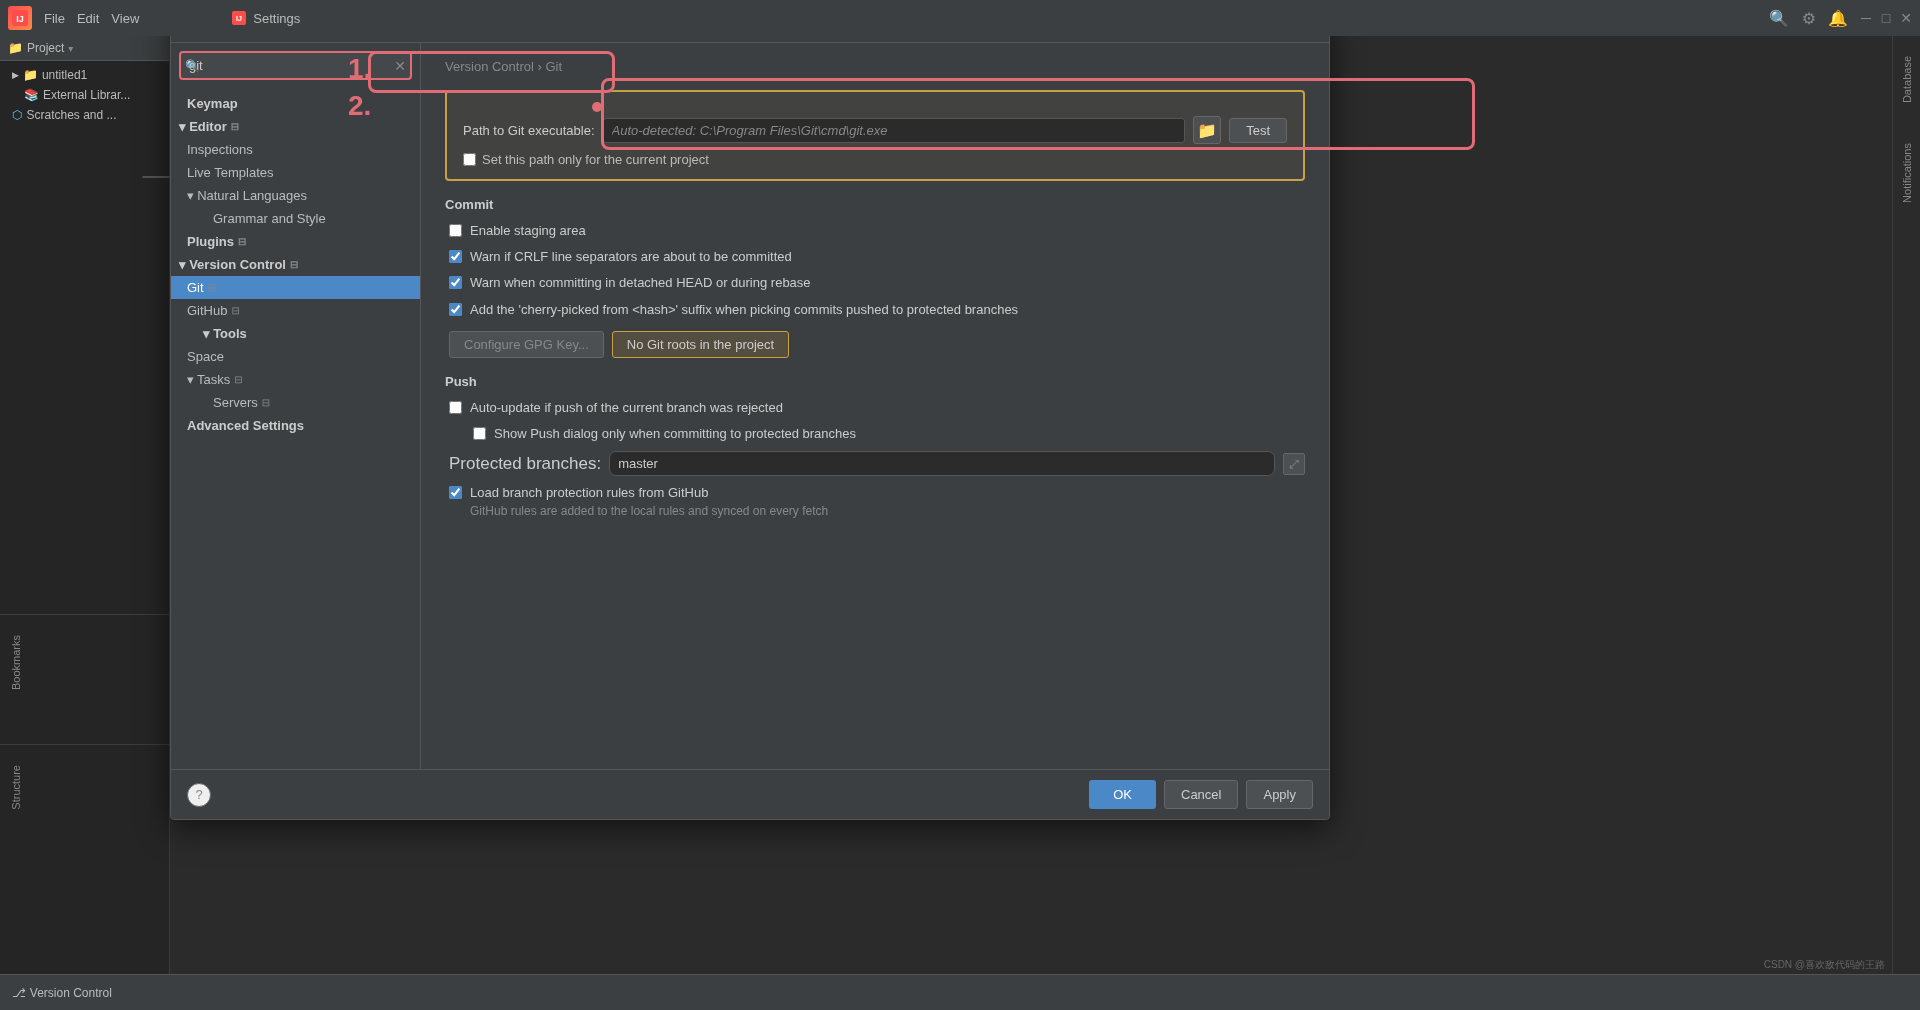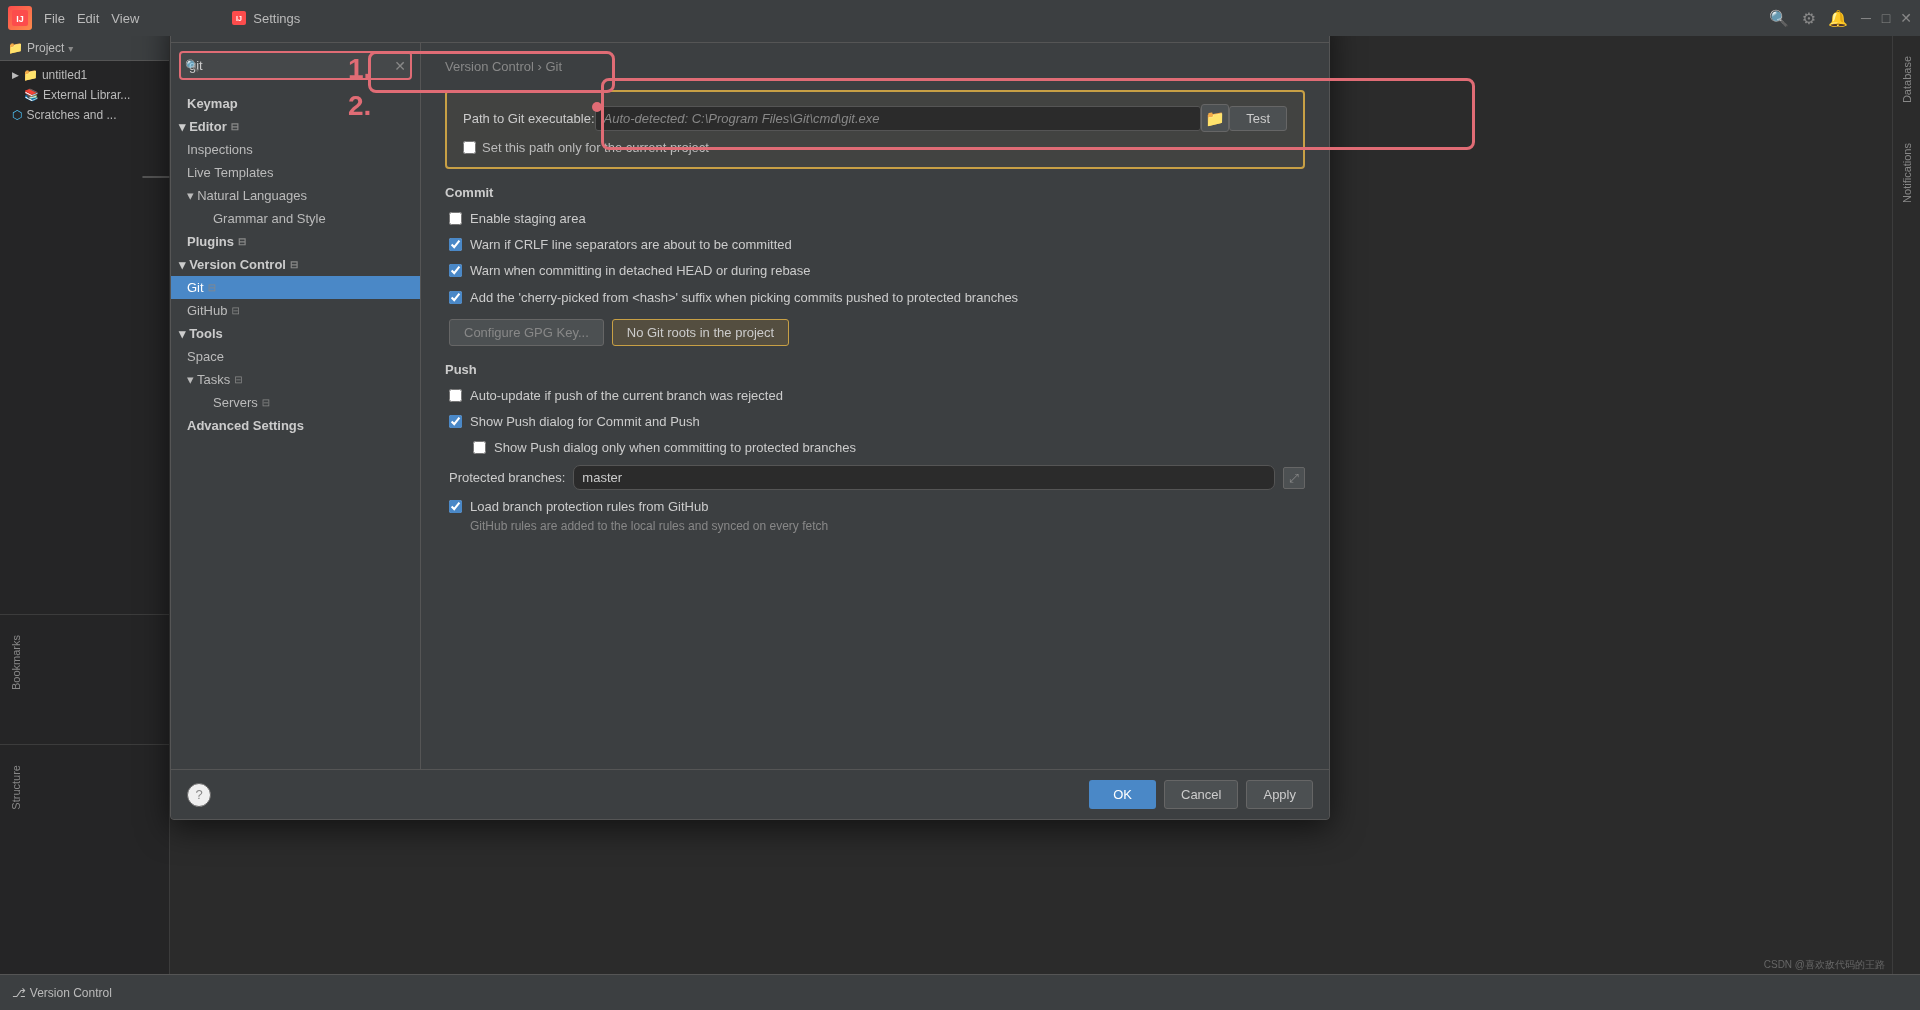--- a/index.html
+++ b/index.html
@@ -213,20 +213,22 @@
       border: 2px solid #c8a045;
       border-radius: 4px;
       padding: 12px 16px;
       margin-bottom: 16px;
       background: rgba(200,160,69,0.05);
     }
 
     .git-path-row {
       display: flex;
       align-items: center;
+      gap: 8px;
+      margin-top: 12px;
     }
 
     .git-path-label {
       color: #cccccc;
       white-space: nowrap;
       font-size: 13px;
     }
 
     .git-path-input {
       flex: 1;
@@ -333,21 +335,21 @@
       display: flex;
       align-items: center;
       gap: 8px;
       margin-bottom: 8px;
       padding-left: 4px;
     }
 
     .input-label {
       color: #cccccc;
       white-space: nowrap;
-      font-size: 13px;
+      font-size: 17px;
     }
 
     .input-field {
       flex: 1;
       background: #2b2b2b;
       border: 1px solid #555;
       border-radius: 7px;
       padding: 4px 8px;
       color: #cccccc;
       font-size: 13px;
@@ -649,21 +651,21 @@
         </div>
         <div class="nav-item indented selected">
           <span>Git</span>
           <span class="nav-icon">⊟</span>
         </div>
         <div class="nav-item indented">
           <span>GitHub</span>
           <span class="nav-icon">⊟</span>
         </div>
 
-        <div class="nav-item section-header" style="padding-left:8px;">
+        <div class="nav-item section-header" style="padding-left:8px;margin-left:24px;">
           <span>▾ <span>Tools</span></span>
         </div>
         <div class="nav-item indented">
           <span>Space</span>
         </div>
         <div class="nav-item indented">
           <span>▾ <span>Tasks</span></span>
           <span class="nav-icon">⊟</span>
         </div>
         <div class="nav-item indented2">
@@ -722,24 +724,20 @@
         <button class="action-btn highlighted">No Git roots in the project</button>
       </div>
 
       <div class="section-title">Push</div>
 
       <div class="checkbox-row">
         <input type="checkbox" style="">
         <div class="checkbox-label">Auto-update if push of the current branch was rejected</div>
       </div>
 
-      <div class="checkbox-row">
-        <input type="checkbox" checked="" style="">
-        <div class="checkbox-label">Show Push dialog for Commit and Push</div>
-      </div>
 
       <div class="checkbox-row" style="padding-left:28px;">
         <input type="checkbox" style="">
         <div class="checkbox-label">Show Push dialog only when committing to protected branches</div>
       </div>
 
       <div class="input-row">
         <span class="input-label">Protected branches:</span>
         <input class="input-field" type="text" value="master" style="">
         <button class="expand-btn">⤢</button>

